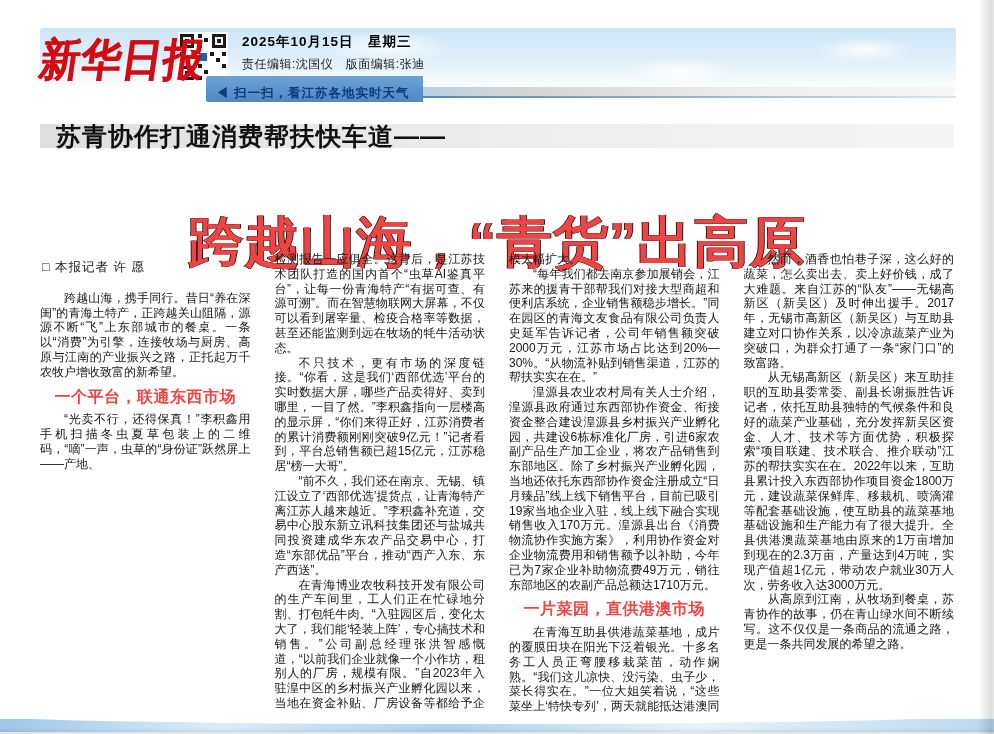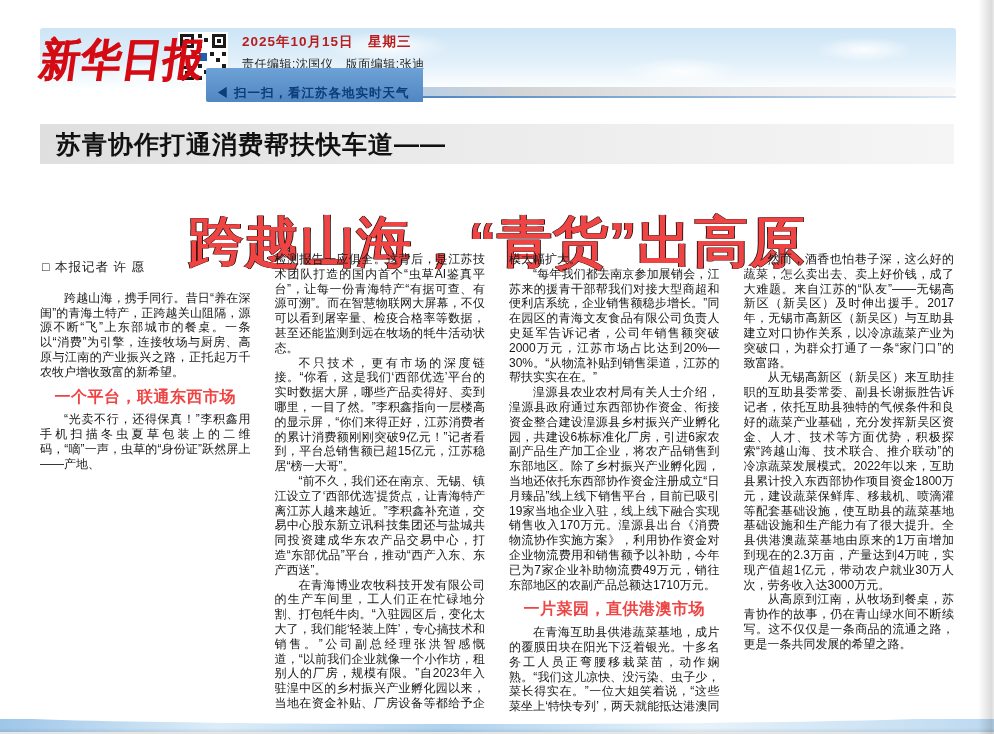--- a/index.html
+++ b/index.html
@@ -28,34 +28,34 @@
       radial-gradient(80px 20px at 70% 70%,rgba(255,255,255,0.85) 0%,rgba(255,255,255,0) 70%),
       radial-gradient(70px 18px at 90% 35%,rgba(255,255,255,0.9) 0%,rgba(255,255,255,0) 70%),
       linear-gradient(180deg,#cde5f6 0%,#e2f0fa 55%,#f4fafd 85%,#ffffff 100%);}
   .mast-row{position:absolute;left:4px;top:4px;display:flex;align-items:flex-start;}
   .logo{width:118px;font-family:"DejaVu Serif","Liberation Serif",serif;
     font-weight:bold;font-size:40px;line-height:52px;color:#d40b12;
     transform:skewX(-8deg) scaleY(1.12);transform-origin:left top;
     letter-spacing:1px;text-shadow:1px 0 0 #d40b12;white-space:nowrap;}
   .qr{width:50px;height:50px;margin:2px 8px 0 16px;background:#fff;}
   .mast-info{margin-left:6px;padding-top:3px;}
-  .date-line{font-size:13.5px;font-weight:bold;color:#b91c1c;letter-spacing:1px;}
+  .date-line{font-size:13.5px;font-weight:bold;color:#000000;letter-spacing:1px;}
   .editors-line{font-size:12px;color:#222;margin-top:5px;letter-spacing:0.5px;}
   .banner-row{position:absolute;left:166px;right:0;top:56px;height:20px;display:flex;align-items:flex-end;}
-  .banner-tab{height:18px;line-height:18px;padding:16px 14px 0 10px;background:linear-gradient(180deg,#6ea2d6,#4f87c2);
+  .banner-tab{height:18px;line-height:18px;padding:8px 14px 0 10px;background:linear-gradient(180deg,#6ea2d6,#4f87c2);
     color:#0d3c7c;font-weight:bold;font-size:12.5px;letter-spacing:1px;white-space:nowrap;
     border-radius:2px 0 0 2px;}
   .banner-swoosh{flex:1;height:16px;position:relative;}
   .banner-swoosh::before{content:"";position:absolute;left:0;right:0;bottom:6px;height:9px;
     background:linear-gradient(90deg,#b9cfe4 0%,#d4d4d4 18%,#ececec 60%,#f7f7f7 100%);
     border-radius:0 14px 14px 0/0 100% 14px 0;}
   .banner-swoosh::after{content:"";position:absolute;left:0;right:0;bottom:4px;height:2px;
     background:linear-gradient(90deg,#4f87c2,#9dbede 60%,#d9e7f3 100%);}
   
-  .kicker-band{position:absolute;left:40px;right:40px;top:124px;height:40px;
+  .kicker-band{position:absolute;left:40px;right:40px;top:124px;height:24px;
     background:linear-gradient(90deg,#dfdfdf 0%,#ebebeb 45%,#f5f5f5 100%);
     display:flex;align-items:center;}
   .kicker{font-size:25px;font-weight:bold;color:#111;padding-left:16px;letter-spacing:1px;}
   .main-title{position:absolute;left:40px;right:40px;top:166px;height:72px;
     text-align:center;font-size:55px;font-weight:900;color:#ef4444;letter-spacing:1px;
     font-family:"Liberation Sans",sans-serif;line-height:72px;white-space:nowrap;
     text-shadow:0.8px 0 0 #000, -0.8px 0 0 #000;margin-top:40px;}
   
   .body-cols{position:absolute;left:40px;right:40px;top:252px;bottom:22px;
     display:flex;gap:24px;overflow:hidden;}
@@ -141,21 +141,21 @@
     </div>
     <div class="col">
       <p class="">模大幅扩大。</p>
       <p class="indent">“每年我们都去南京参加展销会，江苏来的援青干部帮我们对接大型商超和便利店系统，企业销售额稳步增长。”同在园区的青海文友食品有限公司负责人史延军告诉记者，公司年销售额突破2000万元，江苏市场占比达到20%—30%。“从物流补贴到销售渠道，江苏的帮扶实实在在。”</p>
       <p class="indent">湟源县农业农村局有关人士介绍，湟源县政府通过东西部协作资金、衔接资金整合建设湟源县乡村振兴产业孵化园，共建设6栋标准化厂房，引进6家农副产品生产加工企业，将农产品销售到东部地区。除了乡村振兴产业孵化园，当地还依托东西部协作资金注册成立“日月臻品”线上线下销售平台，目前已吸引19家当地企业入驻，线上线下融合实现销售收入170万元。湟源县出台《消费物流协作实施方案》，利用协作资金对企业物流费用和销售额予以补助，今年已为7家企业补助物流费49万元，销往东部地区的农副产品总额达1710万元。</p>
       <h3 class="subhead">一片菜园，直供港澳市场</h3>
       <p class="indent">在青海互助县供港蔬菜基地，成片的覆膜田块在阳光下泛着银光。十多名务工人员正弯腰移栽菜苗，动作娴熟。“我们这儿凉快、没污染、虫子少，菜长得实在。”一位大姐笑着说，“这些菜坐上‘特快专列’，两天就能抵达港澳同胞的餐桌上。”</p>
     </div>
     <div class="col">
       <p class="indent">然而，酒香也怕巷子深，这么好的蔬菜，怎么卖出去、卖上好价钱，成了大难题。来自江苏的“队友”——无锡高新区（新吴区）及时伸出援手。2017年，无锡市高新区（新吴区）与互助县建立对口协作关系，以冷凉蔬菜产业为突破口，为群众打通了一条“家门口”的致富路。</p>
-      <p class="indent">从无锡高新区（新吴区）来互助挂职的互助县委常委、副县长谢振胜告诉记者，依托互助县独特的气候条件和良好的蔬菜产业基础，充分发挥新吴区资金、人才、技术等方面优势，积极探索“跨越山海、技术联合、推介联动”的冷凉蔬菜发展模式。2022年以来，互助县累计投入东西部协作项目资金1800万元，建设蔬菜保鲜库、移栽机、喷滴灌等配套基础设施，使互助县的蔬菜基地基础设施和生产能力有了很大提升。全县供港澳蔬菜基地由原来的1万亩增加到现在的2.3万亩，产量达到4万吨，实现产值超1亿元，带动农户就业30万人次，劳务收入达3000万元。</p>
+      <p class="indent">从无锡高新区（新吴区）来互助挂职的互助县委常委、副县长谢振胜告诉记者，依托互助县独特的气候条件和良好的蔬菜产业基础，充分发挥新吴区资金、人才、技术等方面优势，积极探索“项目联建、技术联合、推介联动”江苏的帮扶实实在在。2022年以来，互助县累计投入东西部协作项目资金1800万元，建设蔬菜保鲜库、移栽机、喷滴灌等配套基础设施，使互助县的蔬菜基地基础设施和生产能力有了很大提升。全县供港澳蔬菜基地由原来的1万亩增加到现在的2.3万亩，产量达到4万吨，实现产值超1亿元，带动农户就业30万人次，劳务收入达3000万元。</p>
       <p class="indent">从高原到江南，从牧场到餐桌，苏青协作的故事，仍在青山绿水间不断续写。这不仅仅是一条商品的流通之路，更是一条共同发展的希望之路。</p>
     </div>
   </div>
 
 <div class="footer-wave">
   <div class="w1"></div>
     <div class="w2"></div>
 </div>
 <div class="edge-right"></div>
 <div class="edge-bottom"></div>

